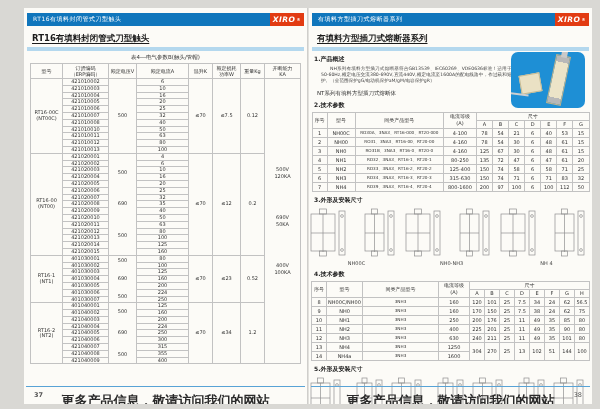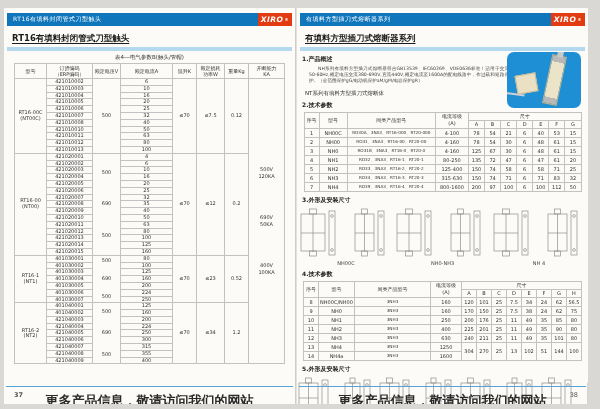--- a/index.html
+++ b/index.html
@@ -1,18 +1,18 @@
 <!DOCTYPE html>
 <html><head>
 <meta charset="utf-8">
 <style>
   * { margin:0; padding:0; box-sizing:border-box; -webkit-text-size-adjust:none; }
   html,body { width:600px; height:409px; }
   body { background:#d9d8d4; font-family:"DejaVu Sans","Liberation Sans",sans-serif; color:#222; }
-  .spread { width:600px; height:409px; padding:8px 8px 5px 4px; display:flex; }
+  .spread { width:600px; height:409px; padding:8px 8px 5px 24px; display:flex; }
   .page { width:292px; height:396px; background:#fcfbf7; position:relative; overflow:hidden; }
   .page-left { border-right:1px solid #cfcecb; }
   .page-right { border-left:1px solid #e2e1dd; }
 
   
   .hbar { margin:5px 3px 0 3px; height:13px; background:#1076bc; display:flex; align-items:center; justify-content:space-between; padding-left:6px; }
   .hbar-title { color:#fff; font-size:6px; letter-spacing:.5px; white-space:nowrap; }
   .logo { height:13px; min-width:34px; background:#e23b12; color:#fff; display:flex; align-items:center; justify-content:center; font-size:7.5px; font-weight:bold; font-style:italic; letter-spacing:.5px; padding:0 3px; }
   .logo sup { font-size:4px; font-style:normal; margin-left:1px; }
 

